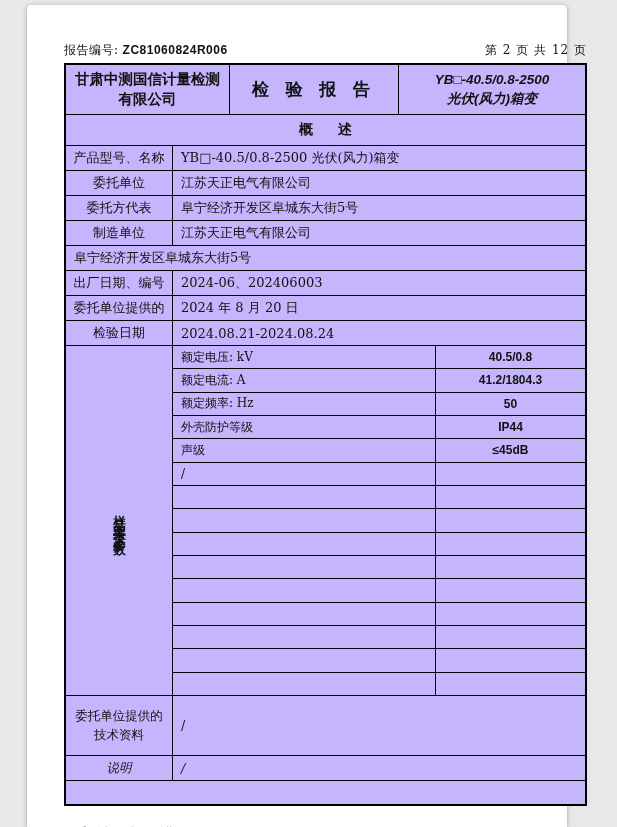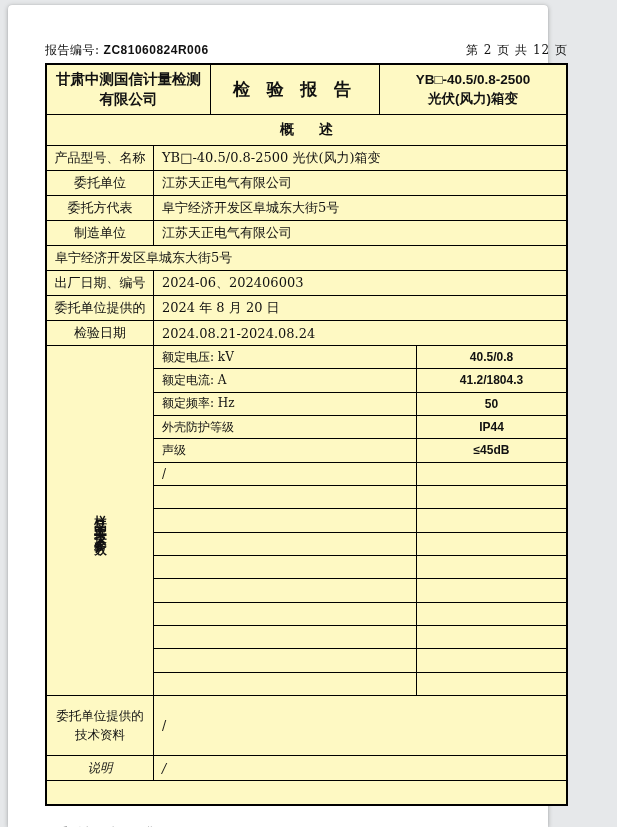--- a/index.html
+++ b/index.html
@@ -5,55 +5,55 @@
   * { margin: 0; padding: 0; box-sizing: border-box; }
   html, body {
     width: 617px; height: 827px;
     font-family: "DejaVu Serif", serif;
     background: #e6e8ea;
     overflow: hidden;
   }
   .canvas { width: 617px; height: 827px; position: relative; }
   .page {
     position: absolute;
-    left: 8px; top: 5px;
+    left: 27px; top: 5px;
     width: 540px; height: 822px;
     background: #ffffff;
     border-radius: 4px 4px 0 0;
     box-shadow: 0 1px 5px rgba(0,0,0,0.28), 0 0 1px rgba(0,0,0,0.2);
     padding: 36px 37px 0 37px;
     color: #111;
   }
   .meta-row {
     width: 523px; height: 22px;
     display: flex; justify-content: space-between; align-items: flex-end;
     font-size: 12px; padding-bottom: 4px;
   }
   .report-no { letter-spacing: 0.5px; }
   .report-no .num { font-family: "Liberation Sans", sans-serif; font-weight: bold; margin-left: 4px; }
   .page-no { font-size: 12px; letter-spacing: 1px; }
 
   .doc-table {
     width: 523px; height: 743px;
     border: 2.5px solid #000;
     display: flex; flex-direction: column;
-    background: #fef9c3;
+    background: #c4b5fd;
   }
   .row { display: flex; border-bottom: 1px solid #000; flex-shrink: 0; }
   .row:last-child { border-bottom: none; }
   .cell { overflow: hidden; }
 
   
   .header-row { height: 50px; }
   .hcell {
     display: flex; flex-direction: column; justify-content: center; align-items: center;
     text-align: center; border-right: 1px solid #000;
     font-family: "Liberation Sans", sans-serif; font-weight: bold;
   }
-  .hcell:last-child { border-right: none; }
+  .hcell:last-child { border-right: none; font-style: italic; }
   .h-company { width: 164px; font-size: 14.5px; line-height: 1.35; }
   .h-title { width: 169px; font-size: 17px; letter-spacing: 6px; }
   .h-model { flex: 1; font-size: 13.5px; line-height: 1.4; }
 
   
   .section-title-row {
     height: 31px; display: flex; align-items: center; justify-content: center;
     font-size: 14px; font-weight: bold; letter-spacing: 10px; text-indent: 10px;
   }
 

